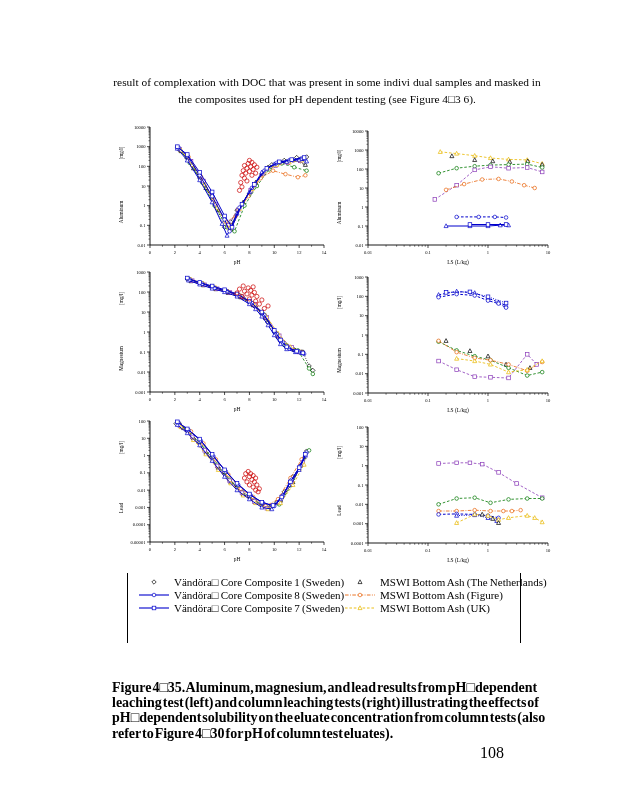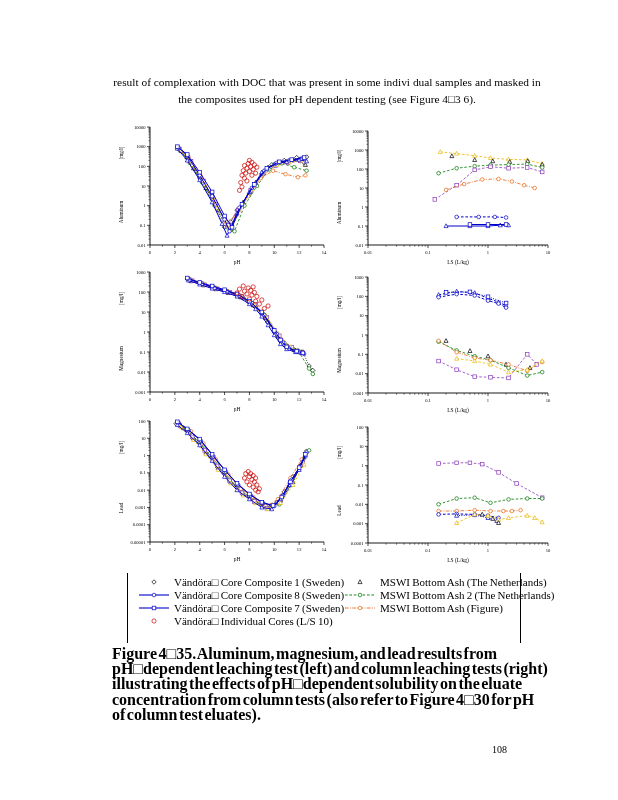--- a/index.html
+++ b/index.html
@@ -21,27 +21,27 @@
   .legend-col{display:flex;flex-direction:column;}
   .legend-col.left{width:214px;padding-left:8px;box-sizing:border-box;}
   .legend-col.right{flex:1;text-align:right;}
   .legend-row{display:flex;align-items:center;height:13.2px;}
   .legend-sample{flex:0 0 38px;}
   .legend-label{
     font-size:11px;word-spacing:-0.5px;letter-spacing:0px;white-space:nowrap;
     font-family:"Liberation Serif",serif;
   }
   .caption{
-    position:absolute;left:112px;top:635px;width:436px;
-    font-size:16px;font-weight:bold;line-height:15.2px;
+    position:absolute;left:112px;top:669px;width:436px;
+    font-size:14px;font-weight:bold;line-height:15.2px;
     word-spacing:-2.5px;
     margin-top:11px;
   }
   .page-number{
-    position:absolute;left:492px;top:744px;font-size:10px;
+    position:absolute;left:480px;top:744px;font-size:16px;
   }
   .chart-svg text{font-family:"Liberation Serif",serif;fill:#000;}
 </style>
 </head>
 <body>
 
 <div class="sheet">
 
   <p class="body-text">result of complexation with DOC that was present in some indivi dual samples and masked in the composites used for pH dependent testing (see Figure 4□3 6).</p>
 
@@ -1366,47 +1366,41 @@
           </svg>
           <span class="legend-label">Vändöra□ Core Composite 8 (Sweden)</span>
         </div>
         <div class="legend-row">
           <svg width="38" height="10" viewBox="0 0 38 10" class="legend-sample">
             <line x1="3" y1="5" x2="33" y2="5" stroke="#0000cc" stroke-width="1.1"></line>
             <rect stroke="#0000cc" stroke-width="0.7" fill="#fff" x="16.2" y="3.2" width="3.6" height="3.6"></rect>
           </svg>
           <span class="legend-label">Vändöra□ Core Composite 7 (Sweden)</span>
         </div>
-        <div class="legend-row">
-          <svg width="38" height="10" viewBox="0 0 38 10" class="legend-sample">
-            <circle stroke="#cc0000" stroke-width="0.7" fill="none" cx="18" cy="5" r="2.1"></circle>
-          </svg>
-          <span class="legend-label">Vändöra□ Individual Cores (L/S 10)</span>
-        </div>
       </div>
     <div class="legend-col right" id="legend-right">
         <div class="legend-row">
           <svg width="38" height="10" viewBox="0 0 38 10" class="legend-sample">
             <path stroke="#000000" stroke-width="0.7" fill="#fff" d="M18,2.8000000000000003 L20,6.6 L16,6.6 Z"></path>
           </svg>
           <span class="legend-label">MSWI Bottom  Ash (The Netherlands)</span>
         </div>
         <div class="legend-row">
           <svg width="38" height="10" viewBox="0 0 38 10" class="legend-sample">
-            <line x1="3" y1="5" x2="33" y2="5" stroke="#007700" stroke-width="0.9" stroke-dasharray="2.6,1.8"></line>
-            <circle stroke="#007700" stroke-width="0.7" fill="#fff" cx="18" cy="5" r="1.8"></circle>
-          </svg>
-          <span class="legend-label">MSWI Bottom  Ash 2  (The Netherlands)</span>
-        </div>
-        <div class="legend-row">
-          <svg width="38" height="10" viewBox="0 0 38 10" class="legend-sample">
             <line x1="3" y1="5" x2="33" y2="5" stroke="#e8650f" stroke-width="0.9" stroke-dasharray="3.6,1.4,0.9,1.4"></line>
             <circle stroke="#e8650f" stroke-width="0.7" fill="#fff" cx="18" cy="5" r="1.8"></circle>
           </svg>
           <span class="legend-label">MSWI Bottom  Ash (Figure)</span>
+        </div>
+        <div class="legend-row">
+          <svg width="38" height="10" viewBox="0 0 38 10" class="legend-sample">
+            <line x1="3" y1="5" x2="33" y2="5" stroke="#e8b800" stroke-width="0.9" stroke-dasharray="2.6,1.8"></line>
+            <path stroke="#e8b800" stroke-width="0.7" fill="#fff" d="M18,2.8000000000000003 L20,6.6 L16,6.6 Z"></path>
+          </svg>
+          <span class="legend-label">MSWI Bottom  Ash (UK)</span>
         </div>
       </div>
   </div>
 
   <p class="caption">Figure 4□35.   Aluminum, magnesium, and lead results from pH□dependent leaching test (left) and column leaching tests (right) illustrating the effects of pH□dependent solubility on the eluate concentration from column tests (also refer to Figure 4□30 for pH of column test eluates).</p>
 
   <div class="page-number">108</div>
 
 </div>
 

